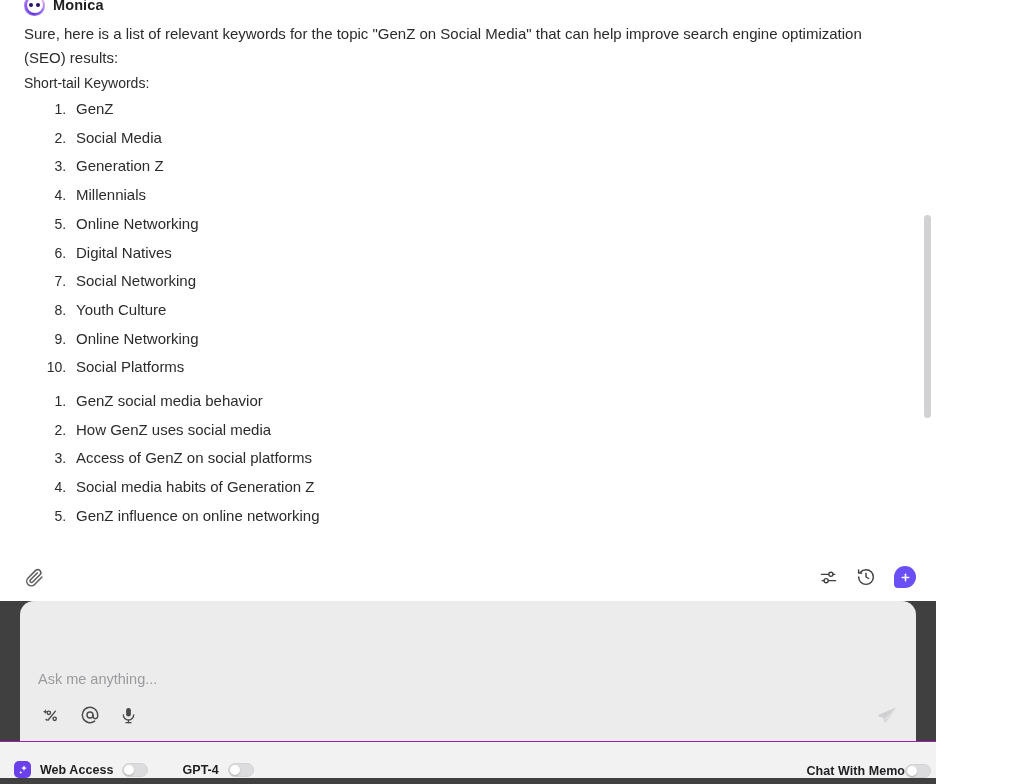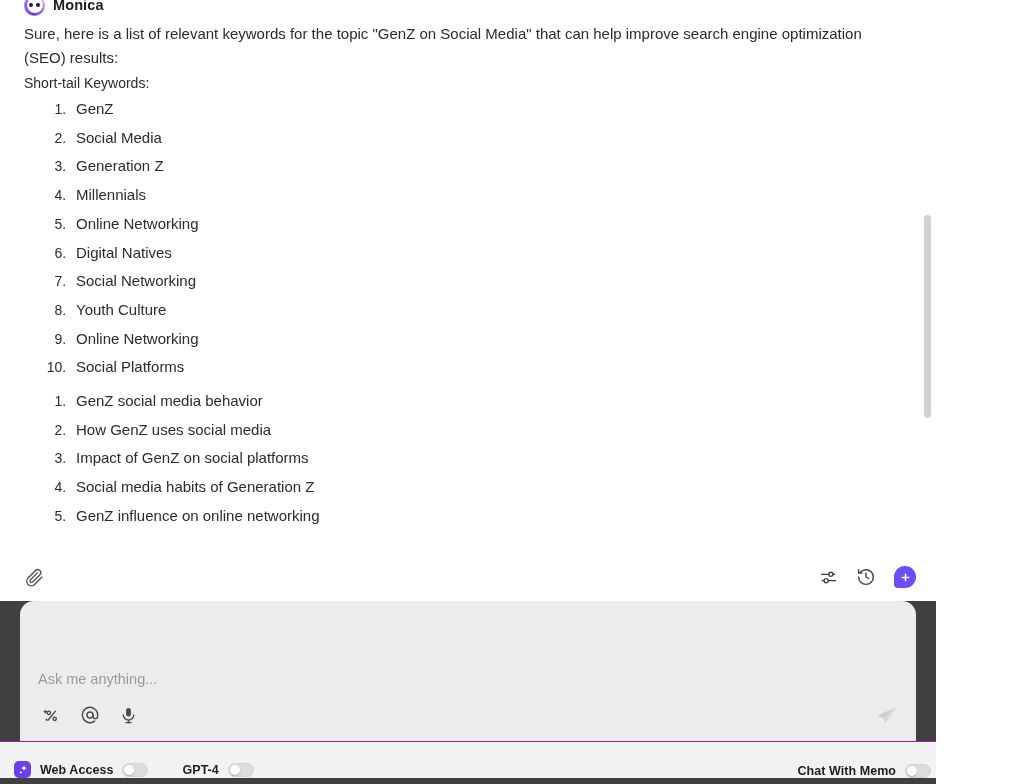--- a/index.html
+++ b/index.html
@@ -217,21 +217,21 @@
   .status-bar {
     flex: 0 0 auto;
     height: 36px;
     background: #f2f2f3;
     display: flex;
     align-items: flex-end;
     padding: 0 5px 0 14px;
     border-top: 1px solid #a21caf;
   }
   .status-left { display: flex; align-items: center; gap: 9px; }
-  .status-right { margin-left: auto; display: flex; align-items: center; gap: 9px; }
+  .status-right { margin-left: auto; display: flex; align-items: center; }
 
   .web-icon {
     width: 17px;
     height: 17px;
     border-radius: 5px;
     background: #6b3fea;
     display: inline-flex;
     align-items: center;
     justify-content: center;
     flex: 0 0 auto;
@@ -301,21 +301,21 @@
         <li>Online Networking</li>
         <li>Social Platforms</li>
       </ol>
 
       <div class="spacer-sm"></div>
 
 
       <ol class="kw-list">
         <li>GenZ social media behavior</li>
         <li>How GenZ uses social media</li>
-        <li>Impact of GenZ on social platforms</li>
+        <li>Access of GenZ on social platforms</li>
         <li>Social media habits of Generation Z</li>
         <li>GenZ influence on online networking</li>
       </ol>
     </div>
 
     <div class="scroll-track">
       <div class="scroll-thumb"></div>
     </div>
   </div>
 

